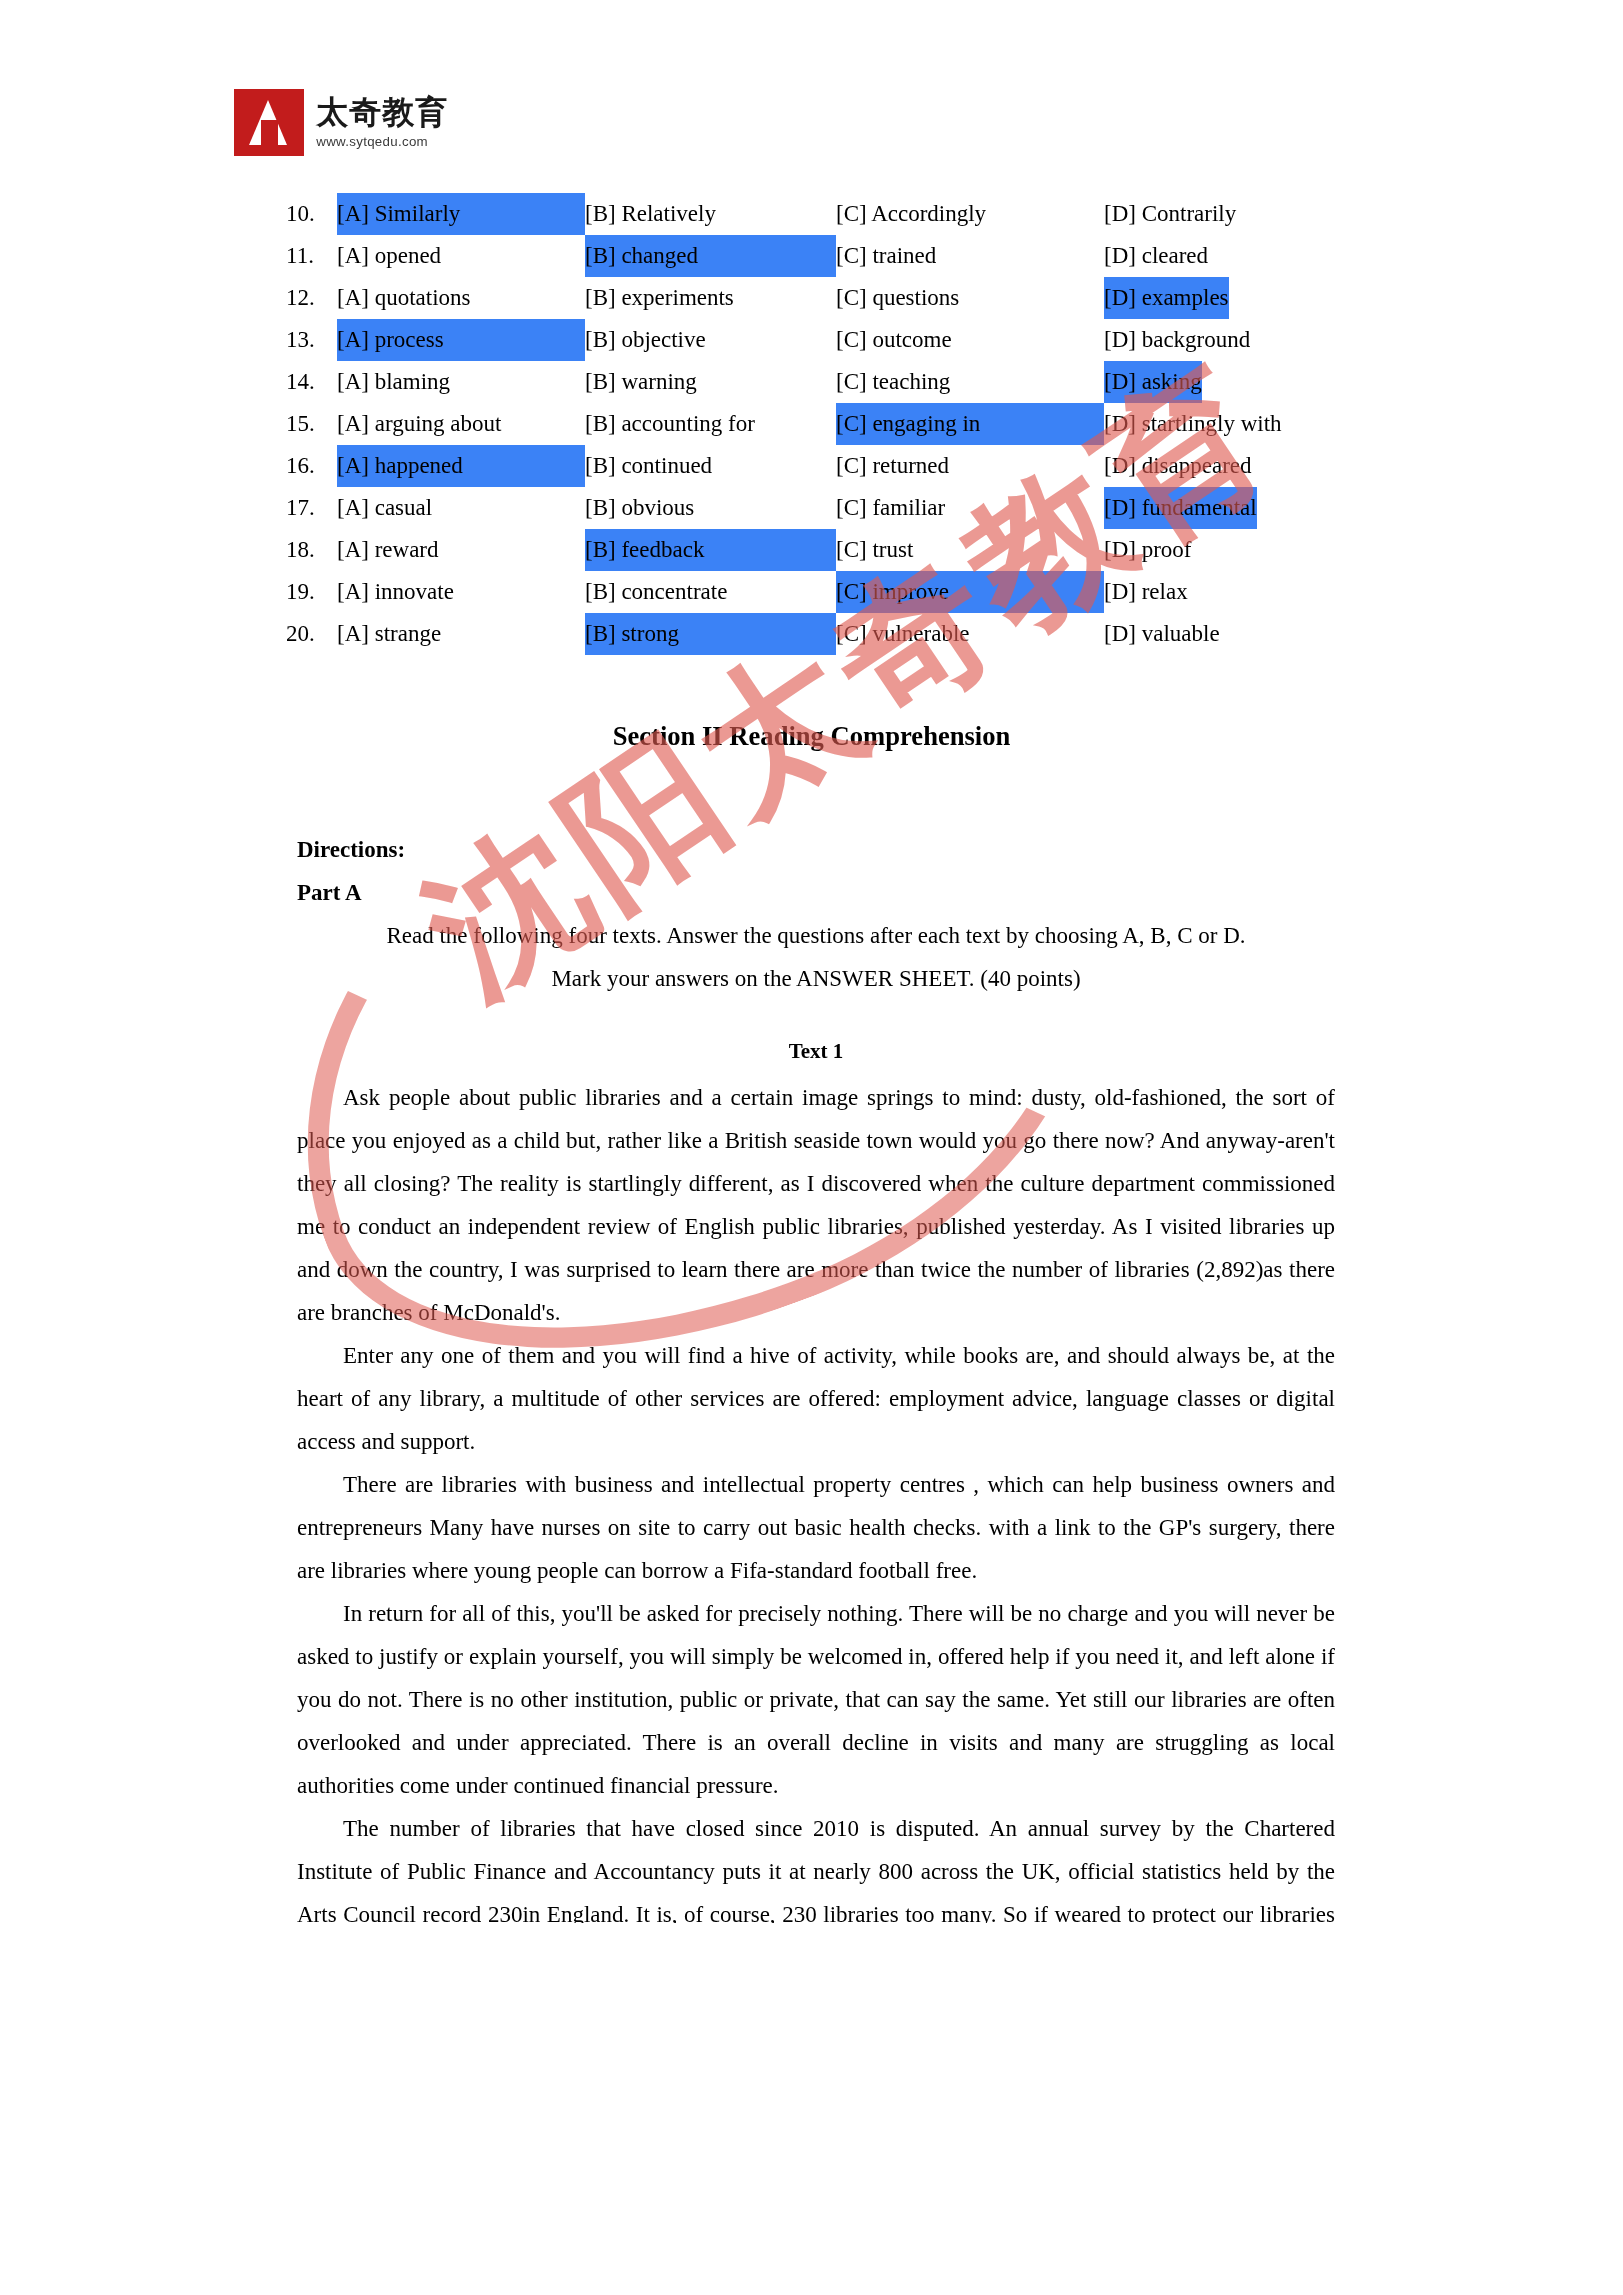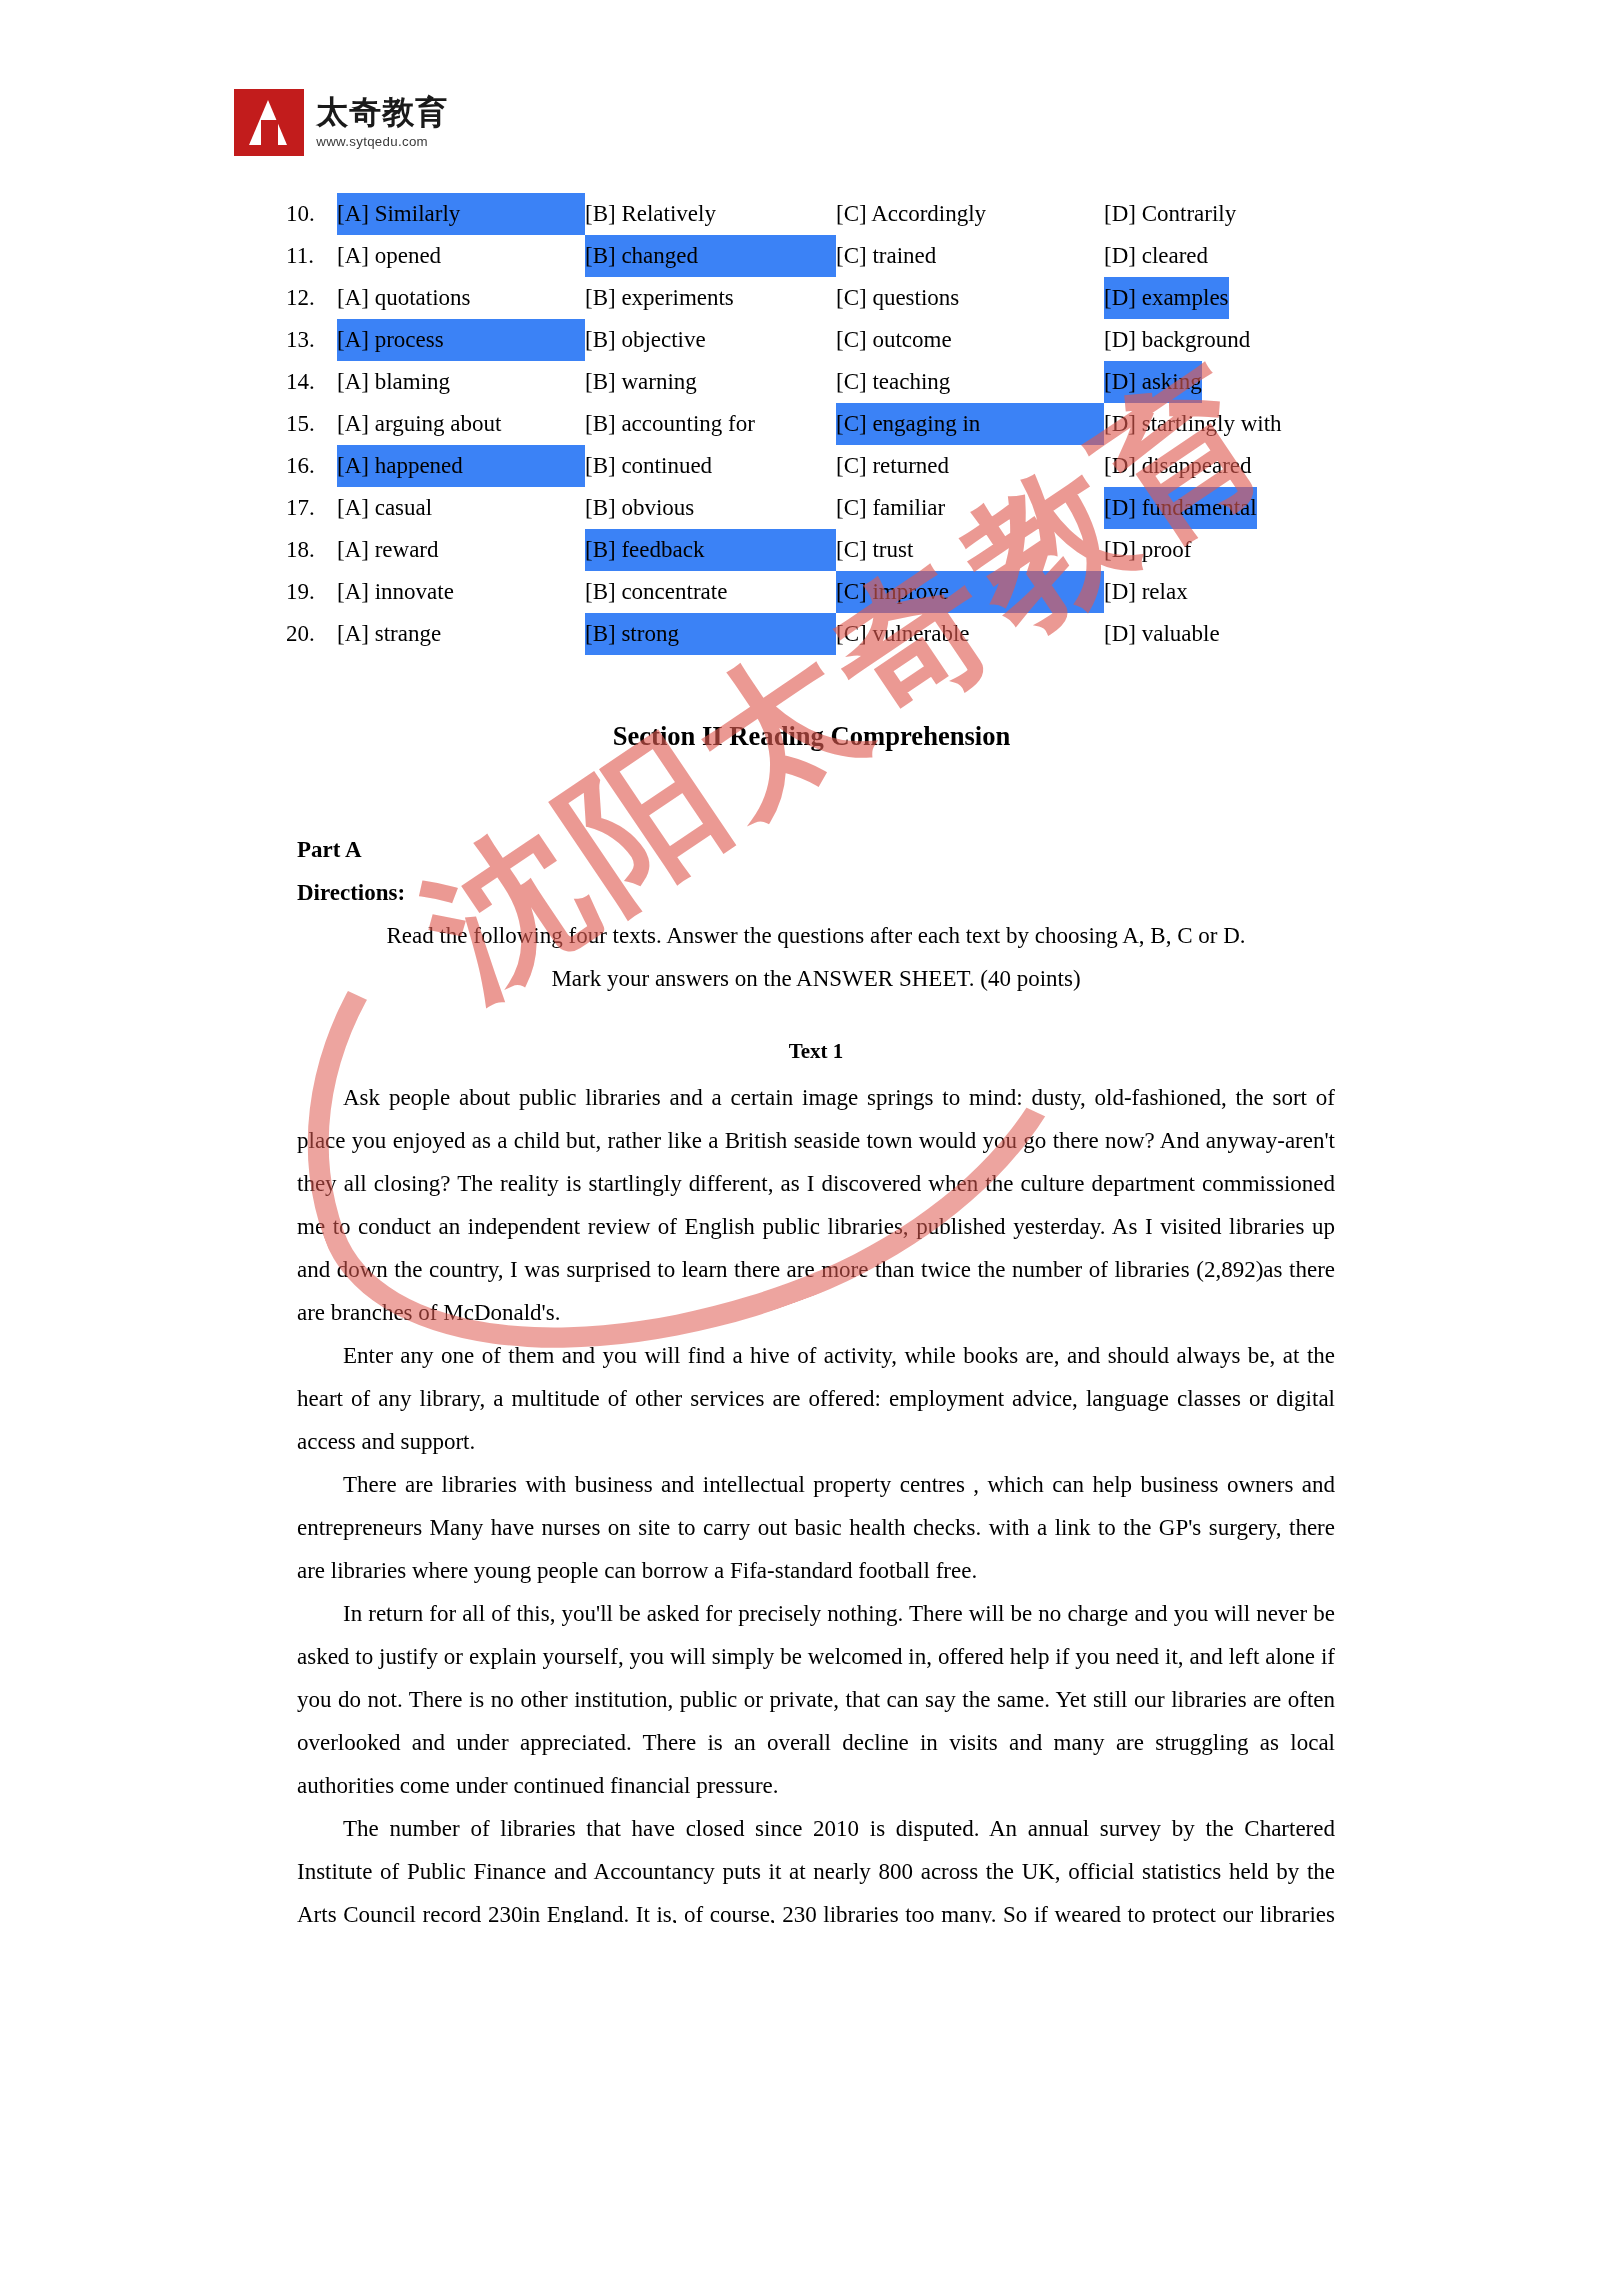--- a/index.html
+++ b/index.html
@@ -280,22 +280,22 @@
       <span class="opt-b hl">[B] strong</span>
       <span class="opt-c">[C] vulnerable</span>
       <span class="opt-d">[D] valuable</span>
     </div>
 
   </div>
 
   <div class="section-title">Section II Reading Comprehension</div>
 
   <div class="body-col">
+    <div class="bold">Directions:</div>
     <div class="bold">Part A</div>
-    <div class="bold">Directions:</div>
     <div class="dir-line">Read the following four texts. Answer the questions after each text by choosing A, B, C or D.</div>
     <div class="dir-line">Mark your answers on the ANSWER SHEET. (40 points)</div>
 
     <div class="text-heading">Text 1</div>
 
     <p class="para" style="margin:0">Ask people about public libraries and a certain image springs to mind: dusty, old-fashioned, the sort of place you enjoyed as a child but, rather like a British seaside town would you go there now? And anyway-aren't they all closing? The reality is startlingly different, as I discovered when the culture department commissioned me to conduct an independent review of English public libraries, published yesterday. As I visited libraries up and down the country, I was surprised to learn there are more than twice the number of libraries (2,892)as there are branches of McDonald's.</p>
     <p class="para" style="margin:0">Enter any one of them and you will find a hive of activity, while books are, and should always be, at the heart of any library, a multitude of other services are offered: employment advice, language classes or digital access and support.</p>
     <p class="para" style="margin:0">There are libraries with business and intellectual property centres , which can help business owners and entrepreneurs Many have nurses on site to carry out basic health checks. with a link to the GP's surgery, there are libraries where young people can borrow a Fifa-standard football free.</p>
     <p class="para" style="margin:0">In return for all of this, you'll be asked for precisely nothing. There will be no charge and you will never be asked to justify or explain yourself, you will simply be welcomed in, offered help if you need it, and left alone if you do not. There is no other institution, public or private, that can say the same. Yet still our libraries are often overlooked and under appreciated. There is an overall decline in visits and many are struggling as local authorities come under continued financial pressure.</p>
     <p class="para" style="margin:0">The number of libraries that have closed since 2010 is disputed. An annual survey by the Chartered Institute of Public Finance and Accountancy puts it at nearly 800 across the UK, official statistics held by the Arts Council record 230in England. It is, of course, 230 libraries too many. So if weared to protect our libraries for future generations, we must raise awareness of them and</p>

